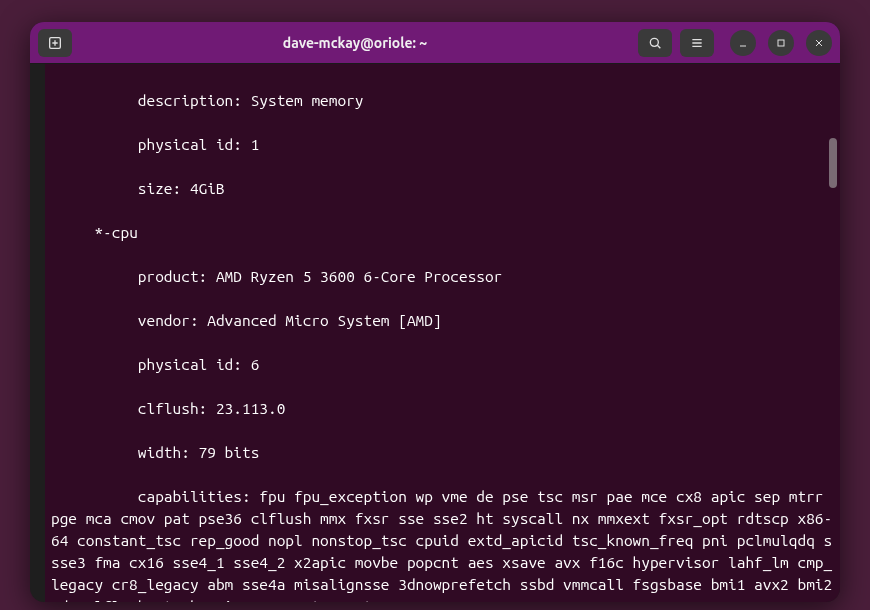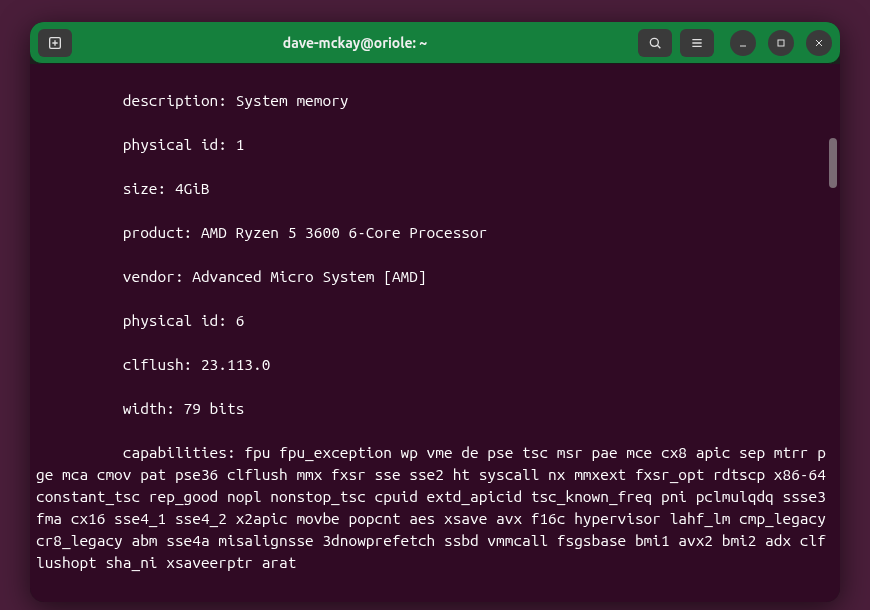--- a/index.html
+++ b/index.html
@@ -19,28 +19,27 @@
     height: 580px;
     background: #1e1e1e;
     border-radius: 14px;
     overflow: hidden;
     box-shadow: 0 6px 30px rgba(0,0,0,0.6);
     display: flex;
     flex-direction: column;
   }
   .titlebar {
     height: 42px;
-    background: #15803d;
+    background: #701a75;
     border-bottom: 1px solid #1a1a1a;
     display: flex;
     align-items: center;
     padding: 0 8px;
     gap: 8px;
     flex-shrink: 0;
-    border-radius: 12px;
   }
   .tb-btn {
     width: 34px;
     height: 28px;
     background: #3a3a3a;
     border-radius: 6px;
     display: flex;
     align-items: center;
     justify-content: center;
     color: #e0e0e0;
@@ -76,20 +75,21 @@
     background: #300a24;
     color: #ffffff;
     font-family: "Ubuntu Mono", "DejaVu Sans Mono", monospace;
     font-size: 15.5px;
     line-height: 22px;
     padding: 4px 6px 6px 6px;
     white-space: pre-wrap;
     word-break: break-all;
     overflow: hidden;
     position: relative;
+    margin-left: 15px;
   }
   .scrollbar {
     position: absolute;
     right: 3px;
     top: 74px;
     width: 8px;
     height: 50px;
     background: #7a6a74;
     border-radius: 4px;
   }
@@ -138,20 +138,21 @@
             <line x1="18" y1="6" x2="6" y2="18"></line>
           </svg>
       </div>
     </div>
   </div>
 
   <div class="terminal">
 <span class="line">          description: System memory</span>
 <span class="line">          physical id: 1</span>
 <span class="line">          size: 4GiB</span>
+<span class="line">     *-cpu</span>
 <span class="line">          product: AMD Ryzen 5 3600 6-Core Processor</span>
 <span class="line">          vendor: Advanced Micro System [AMD]</span>
 <span class="line">          physical id: 6</span>
 <span class="line">          clflush: 23.113.0</span>
 <span class="line">          width: 79 bits</span>
 <span class="line">          capabilities: fpu fpu_exception wp vme de pse tsc msr pae mce cx8 apic sep mtrr pge mca cmov pat pse36 clflush mmx fxsr sse sse2 ht syscall nx mmxext fxsr_opt rdtscp x86-64 constant_tsc rep_good nopl nonstop_tsc cpuid extd_apicid tsc_known_freq pni pclmulqdq ssse3 fma cx16 sse4_1 sse4_2 x2apic movbe popcnt aes xsave avx f16c hypervisor lahf_lm cmp_legacy cr8_legacy abm sse4a misalignsse 3dnowprefetch ssbd vmmcall fsgsbase bmi1 avx2 bmi2 adx clflushopt sha_ni xsaveerptr arat</span>
 
 
 
 

